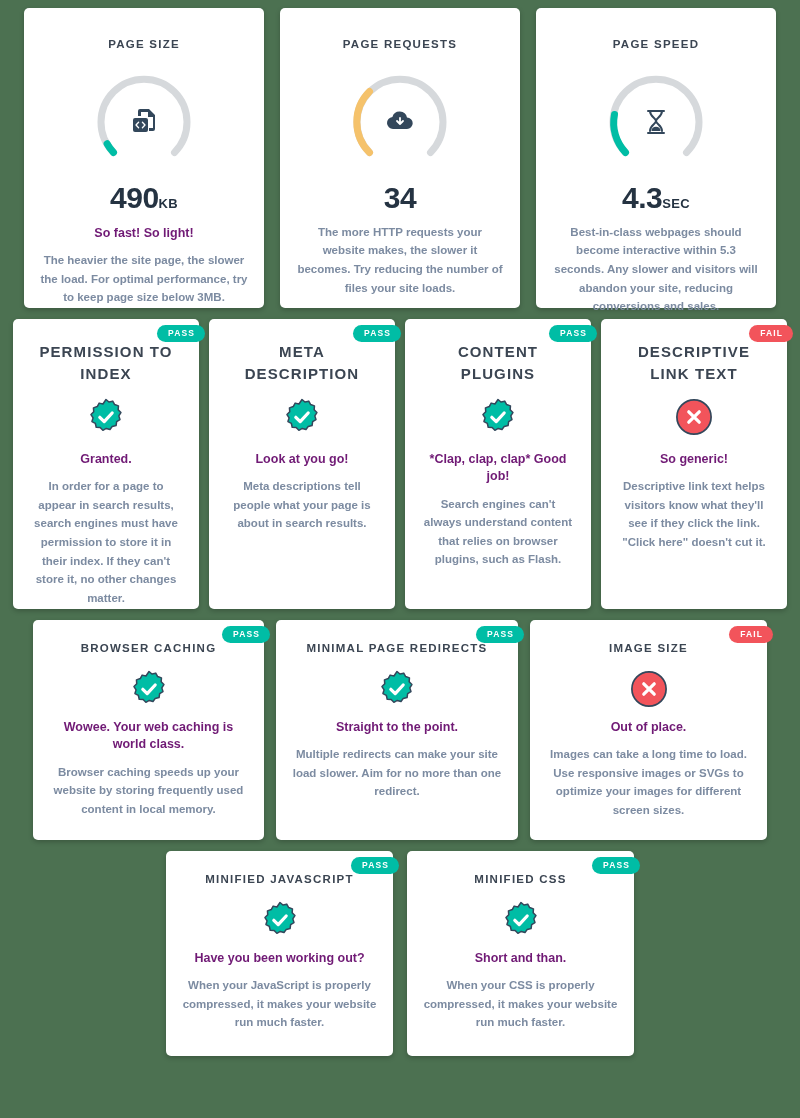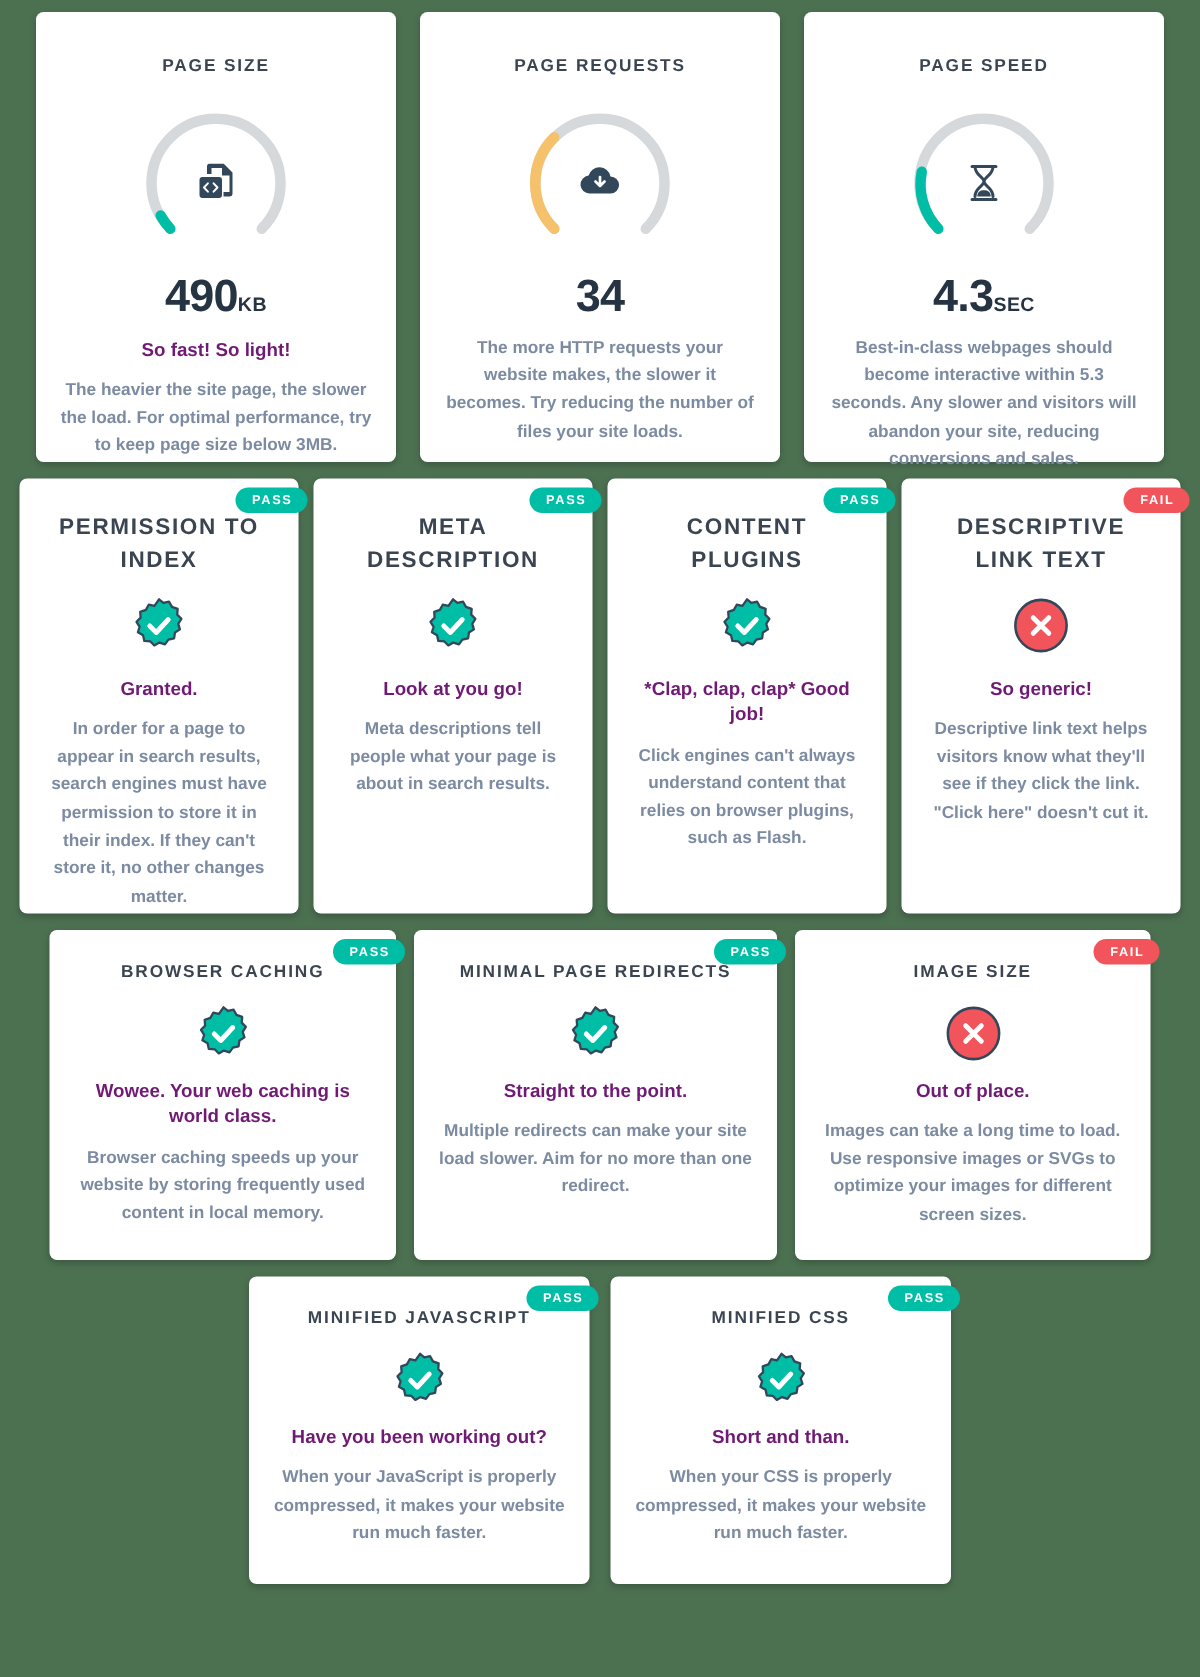--- a/index.html
+++ b/index.html
@@ -248,21 +248,21 @@
     <div class="card card-check">
       <div class="badge pass">PASS</div>
       <div class="card-title">CONTENT PLUGINS</div>
       <div class="mark">
         <svg width="38" height="38" viewBox="0 0 40 40">
           <path d="M20 1.6l3.1 2.6 4-.9 2 3.6 4 1.4-.3 4.1 2.9 2.9-2.2 3.5 1.2 3.9-3.5 2.2-.6 4.1-4 .9-2.4 3.3-3.9-1.2-3.6 2-2.9-2.9-4.1-.3-.9-4-3.6-2 1.2-3.9-2.2-3.5 2.9-2.9-.3-4.1 4-1.4 2-3.6 4 .9z" fill="#00bda5" stroke="#33475b" stroke-width="1.6" stroke-linejoin="round"></path>
           <path d="M13.5 20.3l4.6 4.6 8.4-9.1" fill="none" stroke="#ffffff" stroke-width="3.4" stroke-linecap="round" stroke-linejoin="round"></path>
         </svg>
       </div>
       <div class="verdict">*Clap, clap, clap* Good job!</div>
-      <div class="desc">Click engines can't always understand content that relies on browser plugins, such as Flash.</div>
+      <div class="desc">Search engines can't always understand content that relies on browser plugins, such as Flash.</div>
     </div>
 
     <div class="card card-check">
       <div class="badge fail">FAIL</div>
       <div class="card-title">DESCRIPTIVE LINK TEXT</div>
       <div class="mark">
         <svg width="38" height="38" viewBox="0 0 40 40">
           <circle cx="20" cy="20" r="18" fill="#f2545b" stroke="#33475b" stroke-width="1.8"></circle>
           <path d="M14.5 14.5l11 11M25.5 14.5l-11 11" fill="none" stroke="#ffffff" stroke-width="3.4" stroke-linecap="round"></path>
         </svg>

